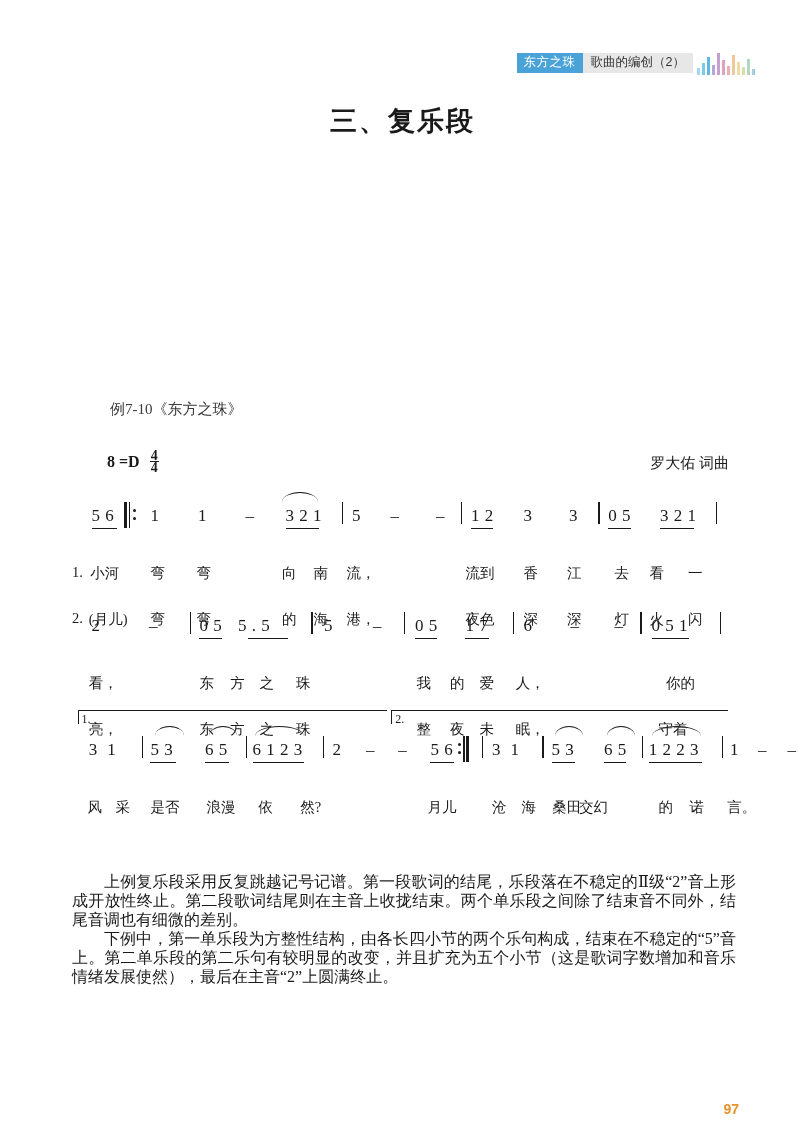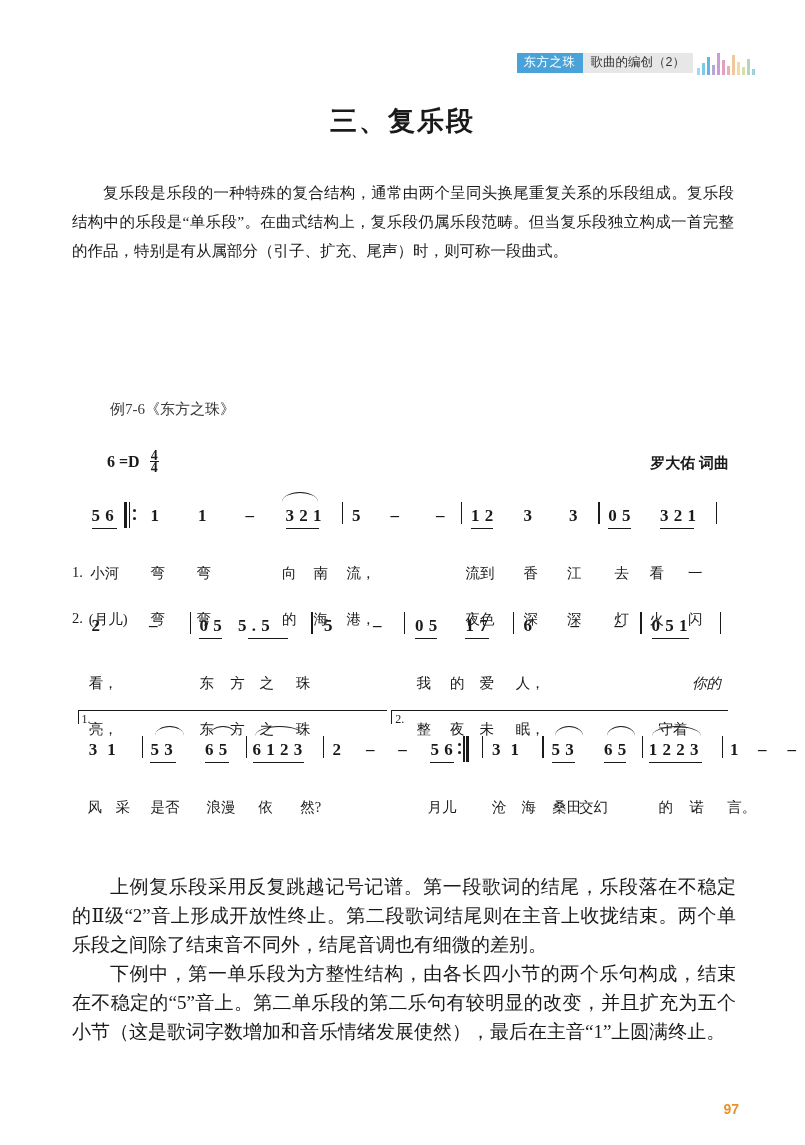--- a/index.html
+++ b/index.html
@@ -132,33 +132,33 @@
   }
   .key-sig .frac .den {
     display: block;
     padding: 0 1px;
   }
   .composer {
     position: absolute;
     right: 8px;
     top: 6px;
     font-size: 15px;
-    font-weight: bold;
+    font-weight: normal;
   }
 
   .staff-line {
     position: relative;
     margin-top: 10px;
     height: 92px;
   }
   .notes {
     position: relative;
     height: 26px;
     font-size: 17px;
-    font-weight: bold;
+    font-weight: normal;
     letter-spacing: 0.5px;
   }
   .notes span.n {
     position: absolute;
     top: 0;
     white-space: pre;
   }
   .lyric {
     position: relative;
     height: 22px;
@@ -227,22 +227,22 @@
     height: 1.4px;
     background: #1a1a1a;
   }
 
   
   .tail-text {
     position: absolute;
     top: 872px;
     left: 72px;
     width: 664px;
-    font-size: 19px;
-    line-height: 29px;
+    font-size: 16px;
+    line-height: 19px;
     text-align: justify;
   }
   .tail-text p {
     margin: 0;
     text-indent: 2em;
   }
 
   .page-number {
     position: absolute;
     bottom: 28px;
@@ -273,29 +273,28 @@
         <i style="background: rgb(240, 220, 160); height: 13px;"></i>
         <i style="background: rgb(216, 224, 168); height: 8px;"></i>
         <i style="background: rgb(176, 216, 192); height: 16px;"></i>
         <i style="background: rgb(160, 207, 224); height: 6px;"></i>
       </span>
   </div>
 
   <div class="doc-title">三、复乐段</div>
 
   <div class="body-text">
-    <p>复乐段是乐段的一种特殊的复合结构，通常由两个呈同头换尾重复关系的乐段组成。复乐段结构中的乐段是“单乐段”。在曲式结构上，复乐段仍属乐段范畴。但当复乐段独立构成一首完整的作品，特别是有从属部分（引子、扩充、尾声）时，则可称一段曲式。</p>
   </div>
 
-  <div class="example-label">例7-6《东方之珠》</div>
+  <div class="example-label">例7-10《东方之珠》</div>
 
   <div class="score">
     <div class="score-head">
       <div class="key-sig">
-        <span>6 =D</span>
+        <span>8 =D</span>
         <span class="frac">
           <span class="num">4</span>
           <span class="den">4</span>
         </span>
       </div>
       <div class="composer">罗大佑 词曲</div>
     </div>
 
     <div class="staff-line">
       <div class="slur" style="left: 210px; top: -6px; width: 36.4px;"></div>
@@ -390,21 +389,21 @@
       <div class="lyric" style="top:40px;" id="line2-lyr1">
           <span class="w" style="left: 16.8px;">看，</span>
           <span class="w" style="left: 127.4px;">东</span>
           <span class="w" style="left: 158.2px;">方</span>
           <span class="w" style="left: 187.6px;">之</span>
           <span class="w" style="left: 224px;">珠</span>
           <span class="w" style="left: 344.4px;">我</span>
           <span class="w" style="left: 378px;">的</span>
           <span class="w" style="left: 407.4px;">爱</span>
           <span class="w" style="left: 443.8px;">人，</span>
-          <span class="w" style="left: 620px; font-style: italic;">你的</span>
+          <span class="w" style="left: 594px;">你的</span>
         </div>
       <div class="lyric" style="top:64px;" id="line2-lyr2">
           <span class="w" style="left: 16.8px;">亮，</span>
           <span class="w" style="left: 127.4px;">东</span>
           <span class="w" style="left: 158.2px;">方</span>
           <span class="w" style="left: 187.6px;">之</span>
           <span class="w" style="left: 224px;">珠</span>
           <span class="w" style="left: 344.4px;">整</span>
           <span class="w" style="left: 378px;">夜</span>
           <span class="w" style="left: 407.4px;">未</span>
@@ -477,17 +476,17 @@
           <span class="w" style="left: 507px;">交幻</span>
           <span class="w" style="left: 586.6px;">的</span>
           <span class="w" style="left: 617.4px;">诺</span>
           <span class="w" style="left: 655.2px;">言。</span>
         </div>
     </div>
   </div>
 
   <div class="tail-text">
     <p>上例复乐段采用反复跳越记号记谱。第一段歌词的结尾，乐段落在不稳定的Ⅱ级“2”音上形成开放性终止。第二段歌词结尾则在主音上收拢结束。两个单乐段之间除了结束音不同外，结尾音调也有细微的差别。</p>
-    <p>下例中，第一单乐段为方整性结构，由各长四小节的两个乐句构成，结束在不稳定的“5”音上。第二单乐段的第二乐句有较明显的改变，并且扩充为五个小节（这是歌词字数增加和音乐情绪发展使然），最后在主音“1”上圆满终止。</p>
+    <p>下例中，第一单乐段为方整性结构，由各长四小节的两个乐句构成，结束在不稳定的“5”音上。第二单乐段的第二乐句有较明显的改变，并且扩充为五个小节（这是歌词字数增加和音乐情绪发展使然），最后在主音“2”上圆满终止。</p>
   </div>
 
   <div class="page-number">97</div>
 </div>
 
 </body></html>

